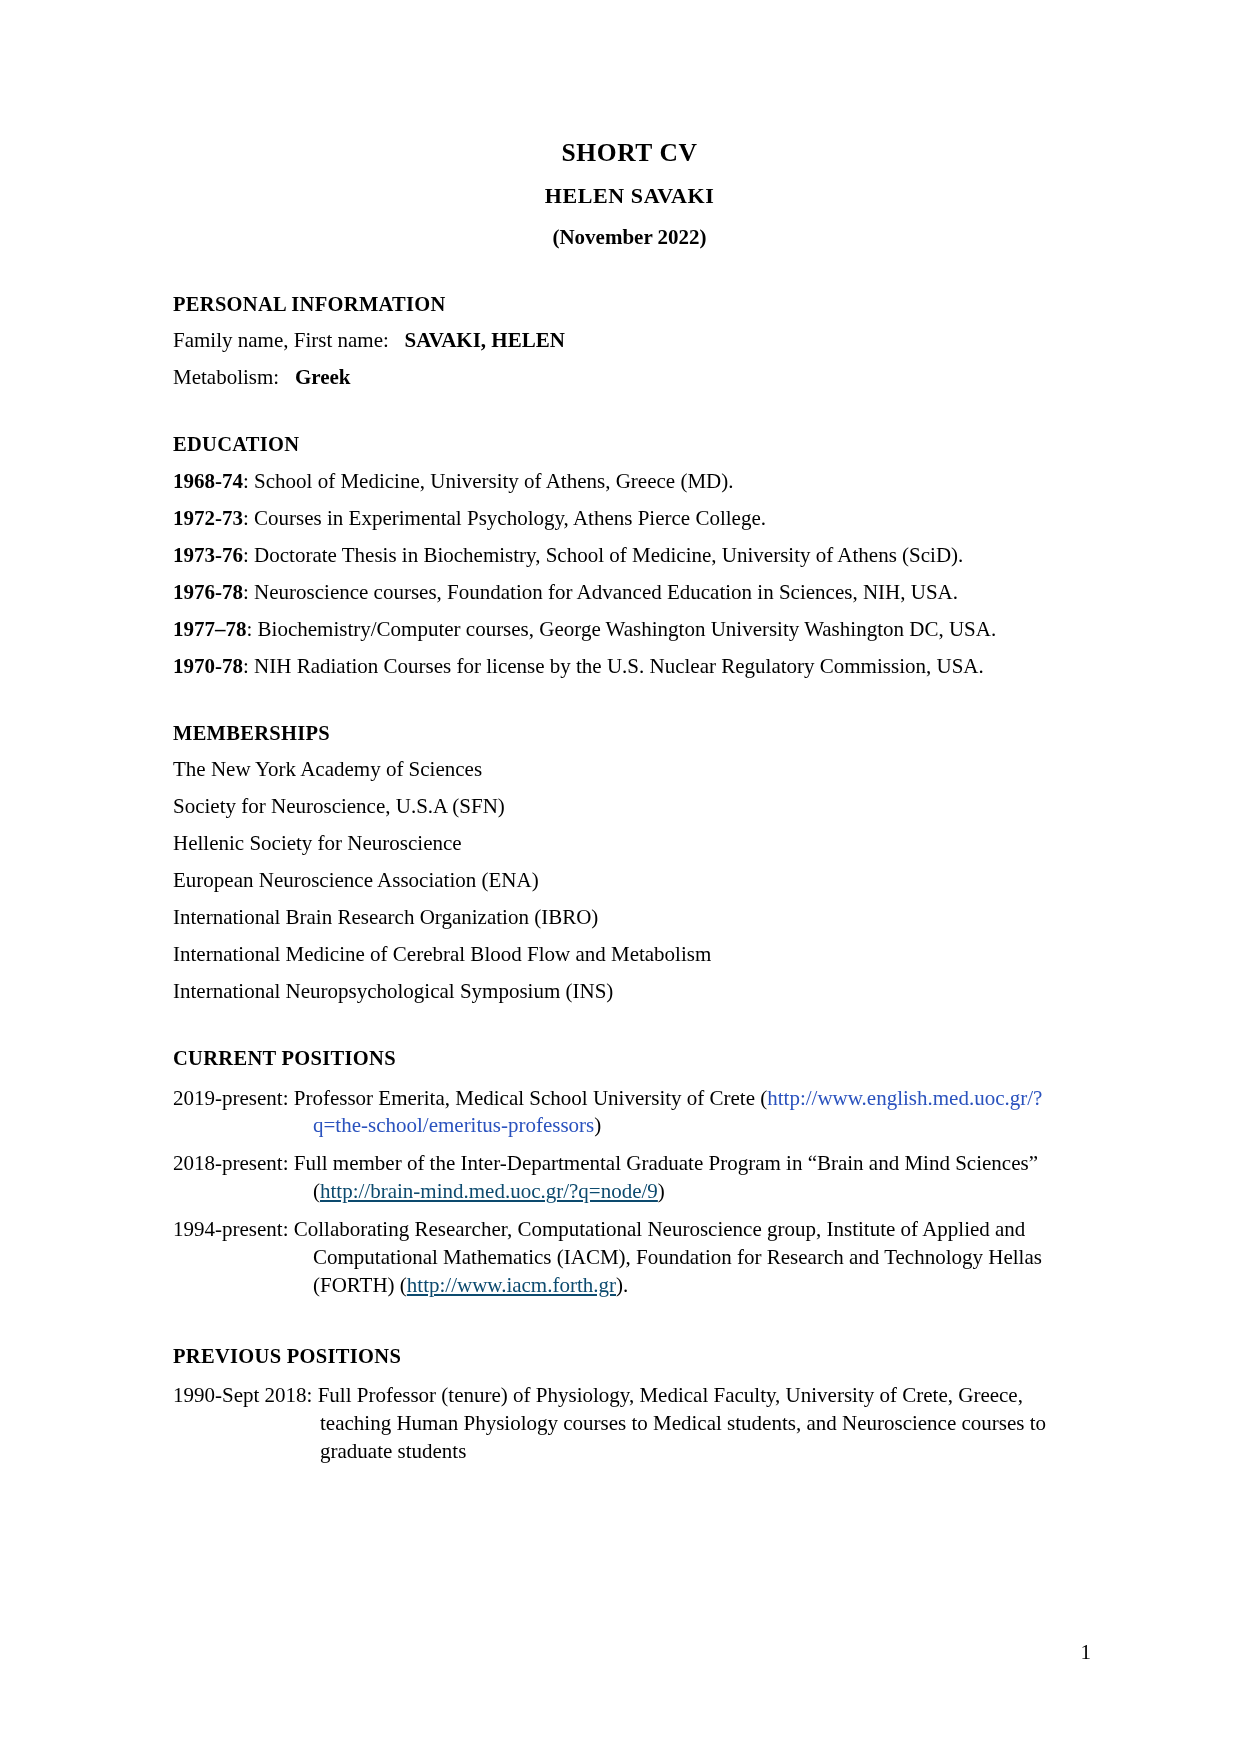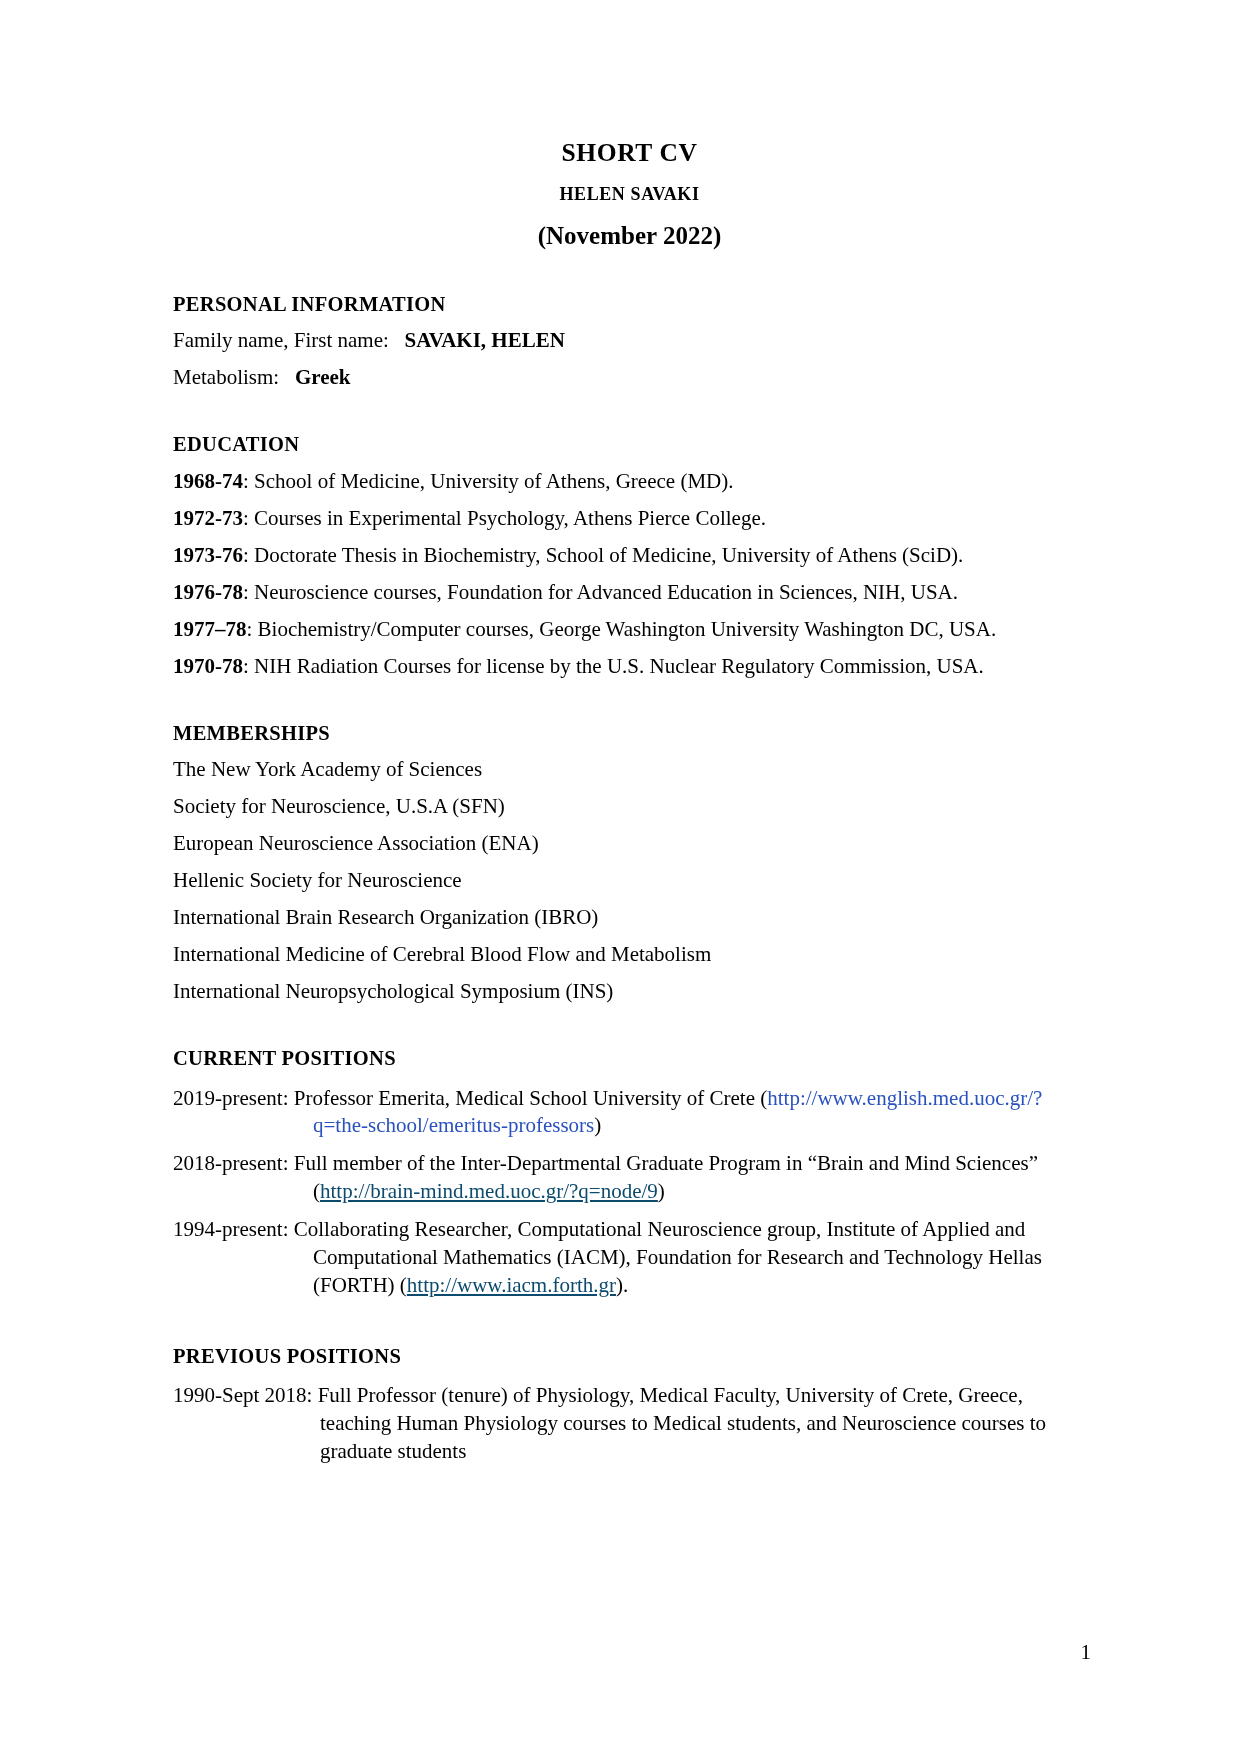--- a/index.html
+++ b/index.html
@@ -31,28 +31,28 @@
     text-align: center;
   }
   .doc-title {
     font-size: 25.5px;
     font-weight: bold;
     letter-spacing: 0.6px;
     line-height: 1.0;
     margin: 0 0 19px 0;
   }
   .doc-subtitle {
-    font-size: 18px;
+    font-size: 22px;
     font-weight: bold;
     letter-spacing: 0.6px;
     line-height: 1.0;
     margin: 0 0 20px 0;
   }
   .doc-date {
-    font-size: 25px;
+    font-size: 21px;
     font-weight: bold;
     line-height: 1.0;
     margin: 0;
   }
 
   
   .section {
     margin-top: 46px;
   }
   .section-heading {
@@ -150,22 +150,22 @@
     <div class="line">
       <span class="bold">1970-78</span><span>: NIH Radiation Courses for license by the U.S. Nuclear Regulatory Commission, USA.</span>
     </div>
   </div>
 
   <div class="section">
     <div class="section-heading">MEMBERSHIPS</div>
 
     <div class="line">The New York Academy of Sciences</div>
     <div class="line">Society for Neuroscience, U.S.A (SFN)</div>
+    <div class="line">Hellenic Society for Neuroscience</div>
     <div class="line">European Neuroscience Association (ENA)</div>
-    <div class="line">Hellenic Society for Neuroscience</div>
     <div class="line">International Brain Research Organization (IBRO)</div>
     <div class="line">International Medicine of Cerebral Blood Flow and Metabolism</div>
     <div class="line">International Neuropsychological Symposium (INS)</div>
   </div>
 
   <div class="section">
     <div class="section-heading">CURRENT POSITIONS</div>
 
     <div class="entry">
       <span class="bold">2019-present</span><span>: Professor Emerita, Medical School University of Crete (</span><a class="link" href="#">http://www.english.med.uoc.gr/?q=the-school/emeritus-professors</a><span>)</span>

